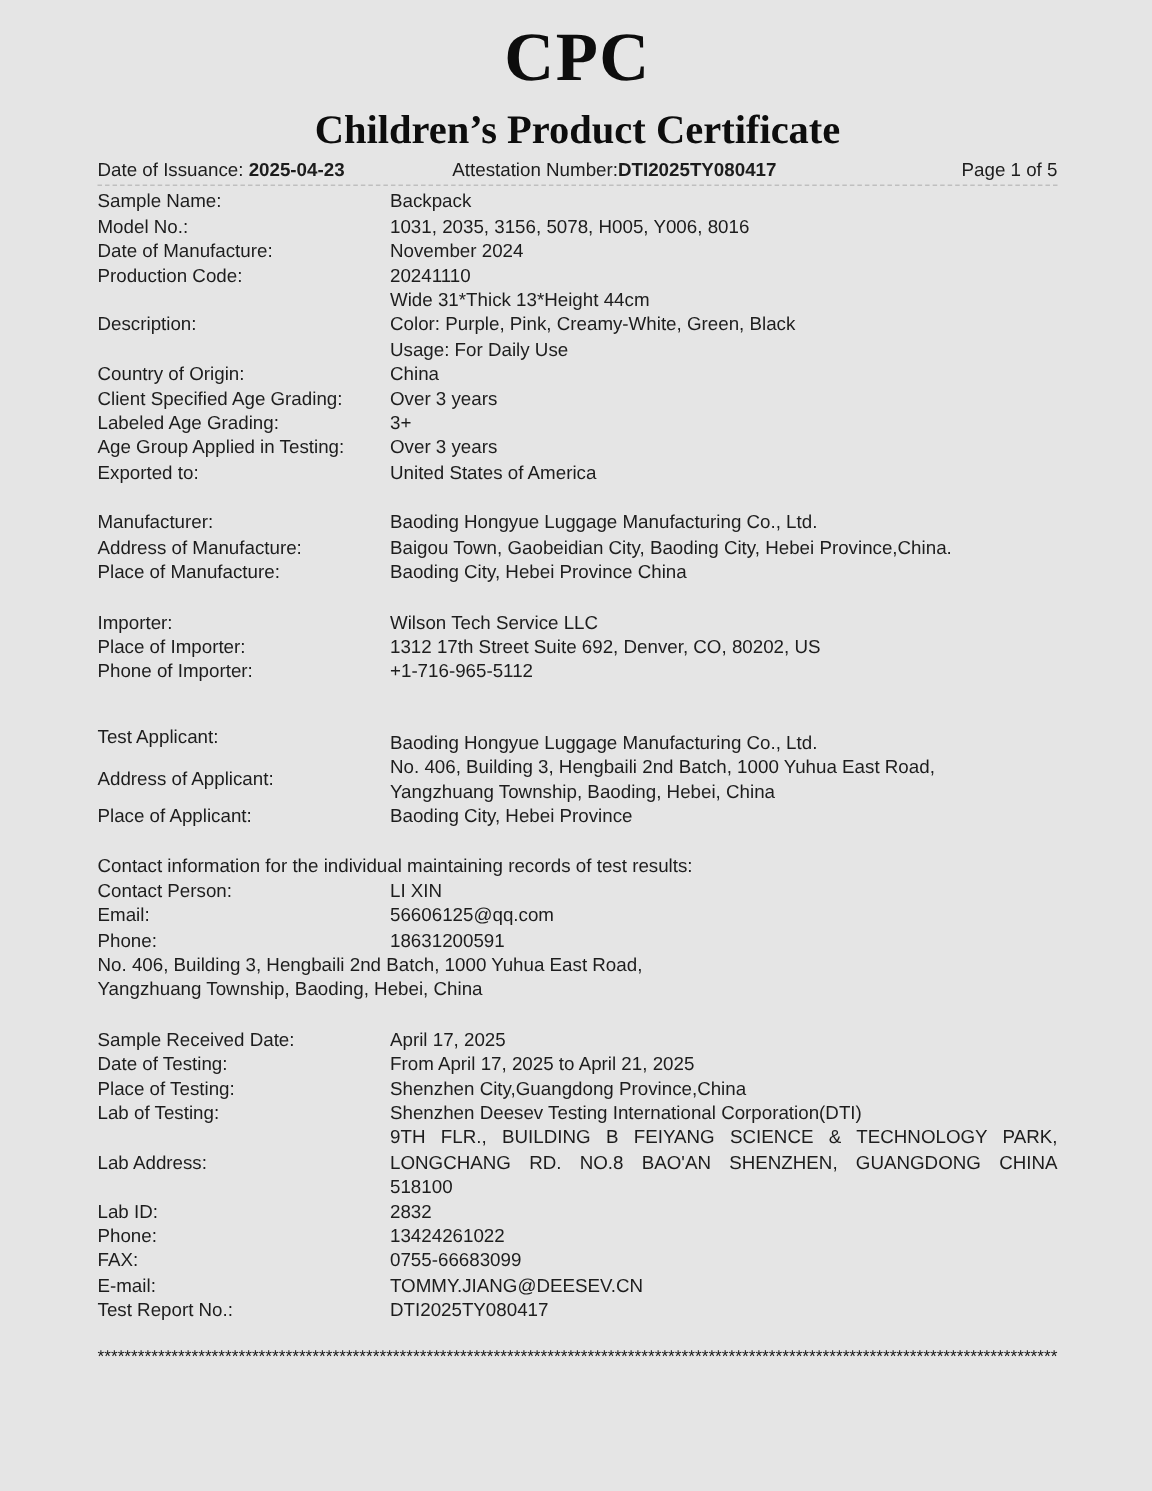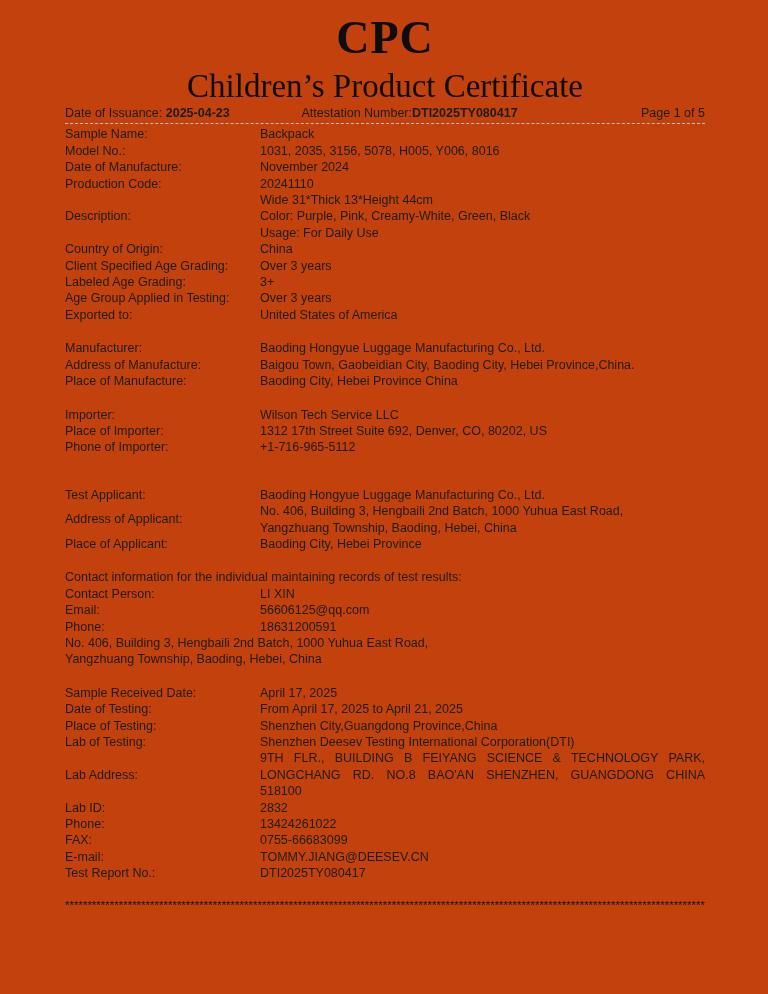--- a/index.html
+++ b/index.html
@@ -1,43 +1,43 @@
 <!DOCTYPE html>
 <html><head>
 <meta charset="utf-8">
 <style>
   html, body { margin: 0; padding: 0; background: #ffffff; }
   .page {
     width: 768px; height: 994px; box-sizing: border-box;
     padding: 14px 63px 0 65px;
-    background: #c2410c; color: #1d1d1d;
+    background: #e5e5e5; color: #1d1d1d;
     font-family: "Liberation Sans", "DejaVu Sans", sans-serif;
     font-size: 12.5px; line-height: 16.4px;
     overflow: hidden;
   }
   .title {
     margin: 0; text-align: center;
     font-family: "Liberation Serif", "DejaVu Serif", serif;
     font-weight: 700; font-size: 46px; line-height: 48px; color: #0d0d0d;
     letter-spacing: 1px;
   }
   .subtitle {
     margin: 10px 0 0 0; text-align: center;
     font-family: "Liberation Serif", "DejaVu Serif", serif;
-    font-weight: 400; font-size: 33px; line-height: 28px; color: #0d0d0d;
+    font-weight: 700; font-size: 27px; line-height: 28px; color: #0d0d0d;
   }
   .meta-row { display: flex; margin-top: 5px; white-space: nowrap; justify-content: space-between; }
   .meta-left { width: 225px; flex: none; }
   .meta-mid  { width: 328px; flex: none; }
   .meta-right{ flex: none; }
   .b { font-weight: 700; }
   .faint-rule { border-top: 1px dashed #bfbfbf; height: 0; margin: 2px 0 2px 0; }
   .section { margin: 0 0 17px 0; }
   .section.gap-lg { margin-bottom: 24px; }
-  .row { display: flex; align-items: flex-end; }
+  .row { display: flex; align-items: center; }
   .row.center { align-items: center; }
   .lbl { width: 195px; flex: none; }
   .val { flex: 1 1 auto; min-width: 0; }
   .val-offset { padding-top: 7px; }
   .heading-line { margin: 0 0 0 0; }
   .jline { text-align: justify; text-align-last: justify; }
   .stars {
     margin-top: 2px; height: 13px; overflow: hidden; white-space: nowrap;
     font-size: 11.5px; line-height: 13px; letter-spacing: 0; color: #161616;
   }

